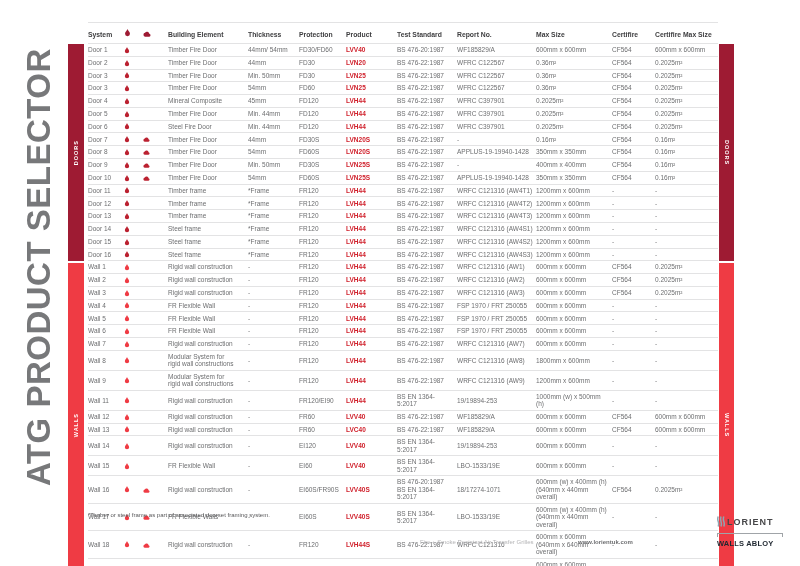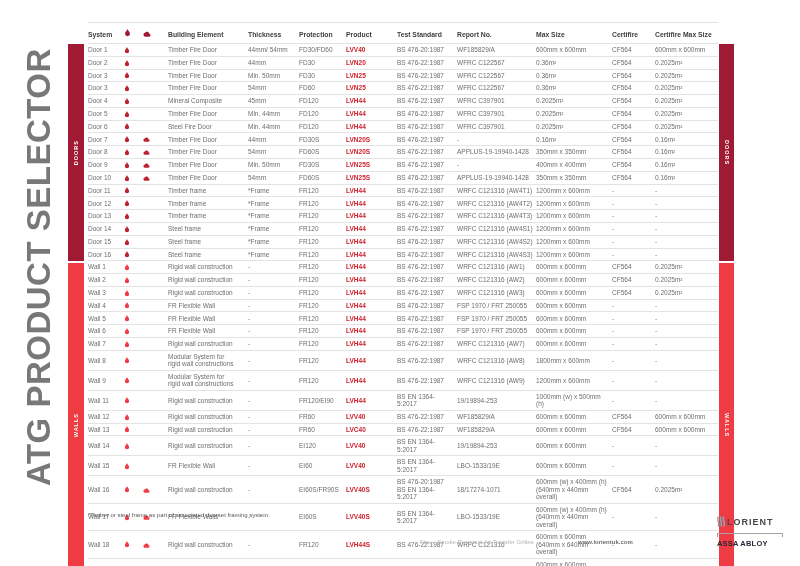--- a/index.html
+++ b/index.html
@@ -752,16 +752,16 @@
       <span><svg width="8" height="11" viewBox="0 0 8 11">
             <g stroke="#8fa6b2" stroke-width="1.5" fill="none">
               <path d="M1.2 0.5 q-0.9 2.5 0 5 q0.9 2.5 0 5"></path>
               <path d="M4 0.5 q-0.9 2.5 0 5 q0.9 2.5 0 5"></path>
               <path d="M6.8 0.5 q-0.9 2.5 0 5 q0.9 2.5 0 5"></path>
             </g>
           </svg></span>
       <span class="logo-name">LORIENT</span>
     </div>
     <div class="logo-rule"></div>
-    <div class="logo-parent">ASSA ABLOY</div>
+    <div class="logo-parent">WALLS ABLOY</div>
   </div>
 
 </div>
 
 </body></html>

